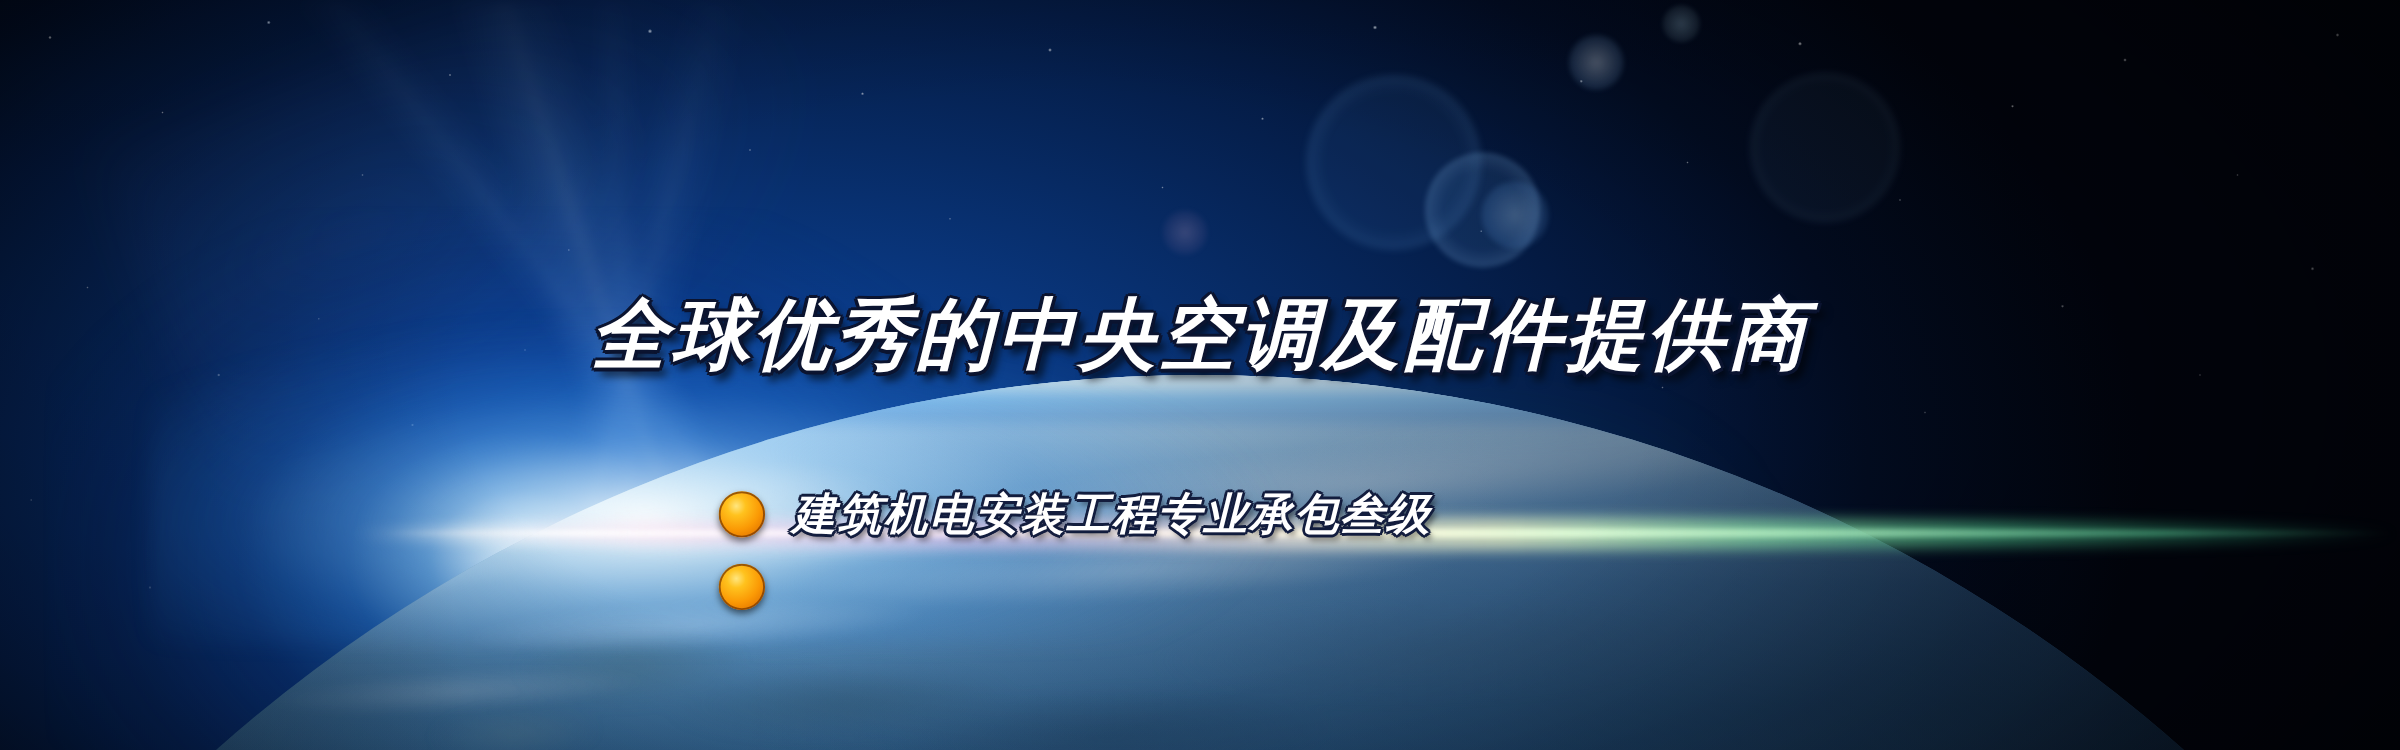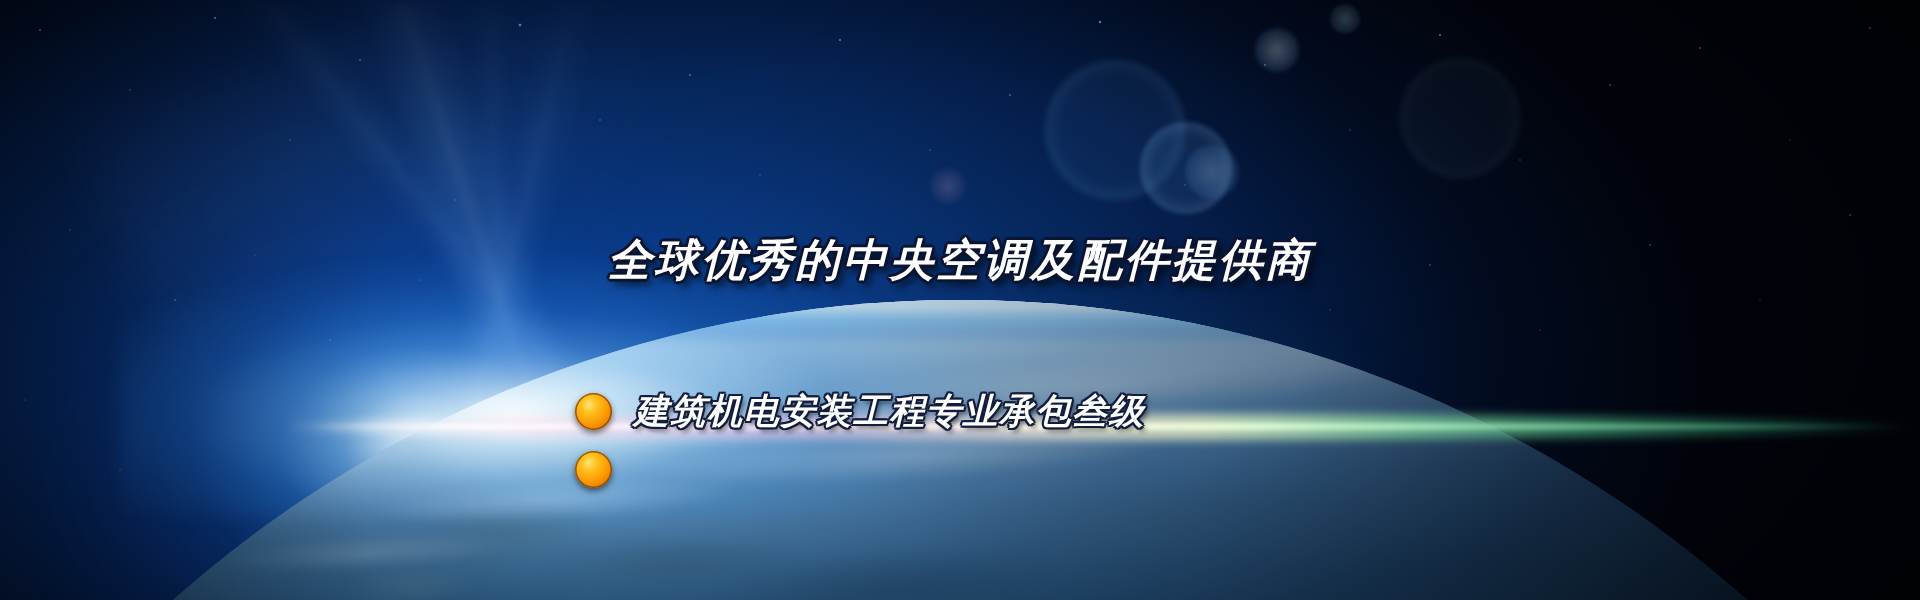--- a/index.html
+++ b/index.html
@@ -268,21 +268,21 @@
     position: absolute;
     left: 0; top: 0; right: 0; bottom: 0;
     z-index: 20;
   }
 
   .headline {
     position: absolute;
     left: 0; right: 0;
     top: 238px;
     text-align: center;
-    font-size: 44px;
+    font-size: 62px;
     line-height: 1;
     font-weight: 700;
     font-style: italic;
     letter-spacing: 3px;
     color: #ffffff;
     white-space: nowrap;
     text-shadow:
       -2px -2px 0 #0b1430, 2px -2px 0 #0b1430, -2px 2px 0 #0b1430, 2px 2px 0 #0b1430,
       -3px 0 0 #0b1430, 3px 0 0 #0b1430, 0 -3px 0 #0b1430, 0 3px 0 #0b1430,
       5px 6px 7px rgba(0,0,0,.75);

